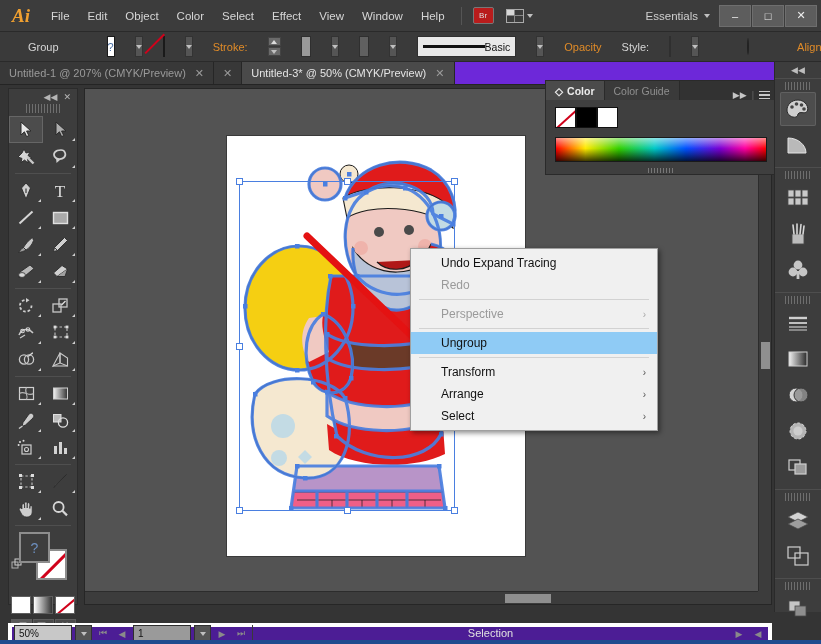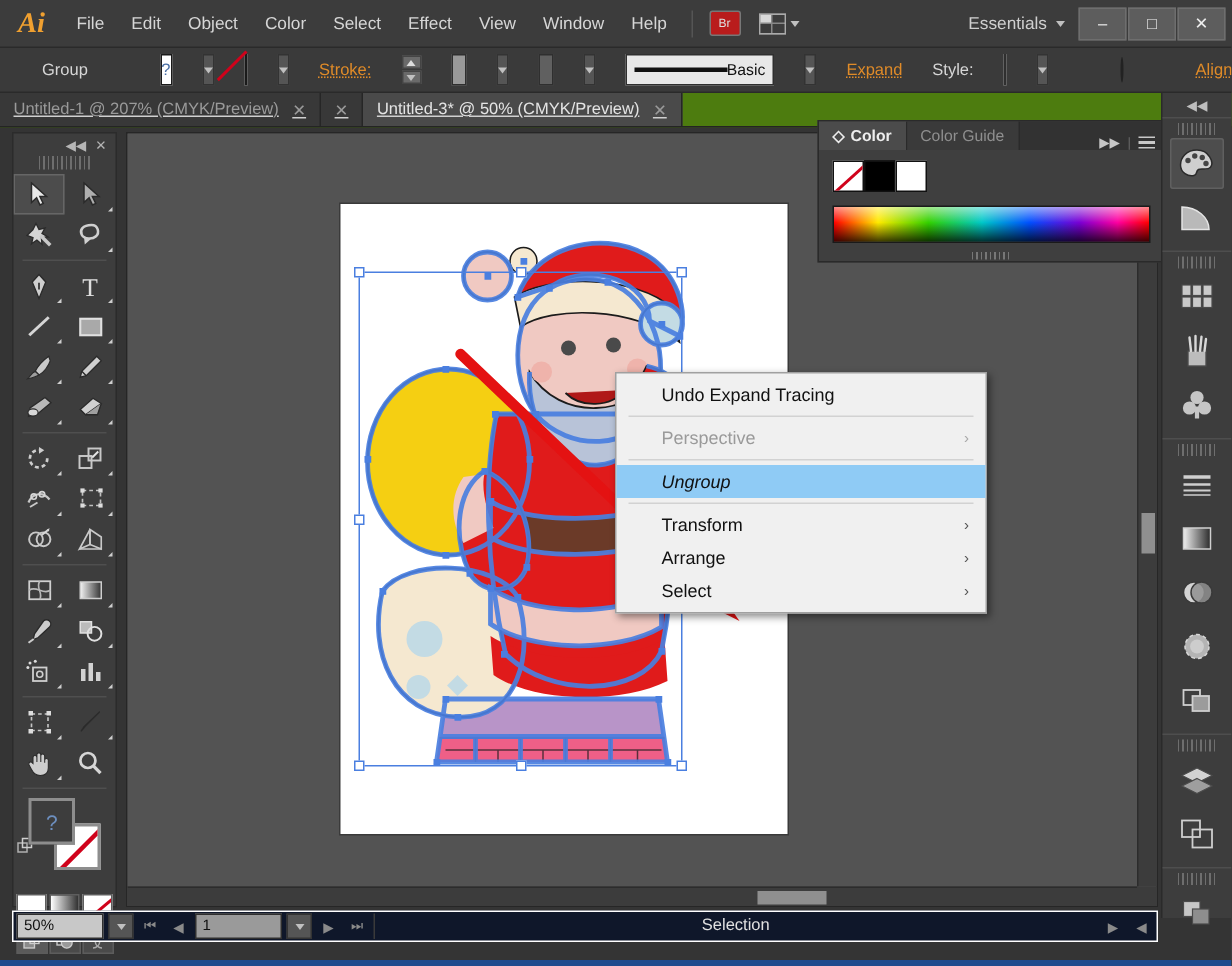--- a/index.html
+++ b/index.html
@@ -60,21 +60,21 @@
     position:absolute; left:0; top:32px; width:821px; height:30px;
     background:#3a3a3a; border-bottom:1px solid #2a2a2a;
     display:flex; align-items:center; padding-left:4px; gap:20px;
   }
   .gripper {
     width:6px; height:20px;
     background:repeating-linear-gradient(to bottom, #777 0 1px, transparent 1px 3px);
     margin-right:4px;
   }
   .cb-label { color:#d6d6d6; font-size:11px; }
-  .cb-label.orange { color:#e08b28; text-decoration:underline; text-decoration-style:dotted;text-align:center; }
+  .cb-label.orange { color:#e08b28; text-decoration-style:dotted;text-align:center; }
   .cb-sep { width:1px; height:20px; background:#4f4f4f; margin:0 4px; }
   .swatch-box {
     width:21px; height:21px; background:#fff; border:1px solid #1a1a1a;
     display:flex; align-items:center; justify-content:center;
     font-size:11px; color:#4a6fa5; position:relative;
   }
   .swatch-none::after {
     content:''; position:absolute; left:50%; top:-2px; width:2px; height:27px;
     background:#d0021b; transform:rotate(45deg) translateX(-50%); transform-origin:top;
   }
@@ -105,23 +105,22 @@
     background:radial-gradient(circle at 35% 35%, #eaeaea, #6d6d6d 70%);
     border:1px solid #222;
   }
   .align-menu { display:flex; align-items:center; gap:2px; margin-left:auto; padding-right:7px; }
   .hamburger { display:flex; flex-direction:column; gap:2px; }
   .hamburger i { width:11px; height:1.5px; background:#c8c8c8; display:block; }
 
   
   .tabbar {
     position:absolute; left:0; top:62px; width:821px; height:23px;
-    background:#4d7c0f; display:flex; align-items:flex-end;
+    background:#6d28d9; display:flex; align-items:flex-end;
     border-bottom:1px solid #242424;
-    text-decoration:underline;
   }
   .doctab {
     height:22px; display:flex; align-items:center; gap:9px;
     padding:0 9px; background:#383838; color:#9a9a9a; font-size:11px;
     border-right:1px solid #262626; white-space:nowrap;
   }
   .doctab.active { background:#4a4a4a; color:#e4e4e4; }
   .tab-x { color:#9a9a9a; font-size:11px; }
 
   
@@ -203,22 +202,22 @@
   }
   .redarrow { position:absolute; left:218px; top:143px; pointer-events:none; }
   .vscroll { position:absolute; right:0; top:0; width:13px; bottom:13px; background:#3c3c3c; border-left:1px solid #2c2c2c; }
   .vthumb { position:absolute; left:2px; top:253px; width:9px; height:27px; background:#8f8f8f; }
   .hscroll { position:absolute; left:0; bottom:0; right:13px; height:13px; background:#3c3c3c; border-top:1px solid #2c2c2c; }
   .hthumb { position:absolute; top:2px; left:420px; width:46px; height:9px; background:#8f8f8f; }
   .corner-box { position:absolute; right:0; bottom:0; width:13px; height:13px; background:#3c3c3c; }
 
   
   .statusbar {
-    position:absolute; left:8px; bottom:16px; width:764px; height:21px;
-    background:#0f172a; border:1px solid #ffffff;
+    position:absolute; left:8px; bottom:0; width:764px; height:21px;
+    background:#4c1d95; border:4px solid #ffffff;
     display:flex; align-items:center; gap:3px; padding:0 2px;
   }
   .zoom-field {
     width:58px; height:17px; background:#c8c8c8; border:1px solid #2f2f2f;
     display:flex; align-items:center; padding-left:4px; color:#111; font-size:10px;
   }
   .sb-btn {
     width:17px; height:17px; background:#555; border:1px solid #333;
     display:flex; align-items:center; justify-content:center; color:#bbb; font-size:8px;
   }
@@ -290,21 +289,21 @@
     position:absolute; left:410px; top:248px; width:248px;
     background:#f0f0f0; border:1px solid #a0a0a0;
     box-shadow:2px 2px 5px rgba(0,0,0,0.45); padding:3px 0;
     font-size:12px; color:#111; z-index:50;
   }
   .ctxitem {
     height:22px; display:flex; align-items:center; padding:0 10px 0 30px;
     white-space:nowrap; position:relative;
   }
   .ctxitem.disabled { color:#9a9a9a; }
-  .ctxitem.hl { background:#8fcbf5;font-style:italic; }
+  .ctxitem.hl { background:#8fcbf5; }
   .ctxitem .sub { position:absolute; right:11px; color:#555; font-size:10px; }
   .ctxitem.disabled .sub { color:#a8a8a8; }
   .ctxsep { height:1px; background:#d2d2d2; margin:3px 8px; }
 
   
   .watermark {
     position:absolute; right:1px; bottom:11px; background:#e00000;
     border:2px solid #fff; padding:3px 9px;
     color:#fff; font-size:14.5px; font-weight:bold; letter-spacing:0.1px; z-index:60;
   }
@@ -377,21 +376,21 @@
     <div class="drop-btn">
         <span class="tri-d sm"></span>
       </div>
     <div class="stroke-profile">
       <span class="stroke-line"></span>
       <span>Basic</span>
     </div>
     <div class="drop-btn">
         <span class="tri-d sm"></span>
       </div>
-    <div class="cb-label orange">Expand</div>
+    <div class="cb-label orange">Opacity</div>
     <div class="cb-label">Style:</div>
     <div class="style-sw"></div>
     <div class="drop-btn">
         <span class="tri-d sm"></span>
       </div>
     <div class="cb-sep"></div>
     <div class="opac-circle"></div>
     <div class="cb-sep"></div>
     <div class="cb-label orange">Align</div>
     <div class="align-menu">
@@ -841,20 +840,21 @@
       </div>
       <div class="cp-ramp"></div>
     </div>
     <div class="cp-grip-bot">
         <i></i>
       </div>
   </div>
 
   <div class="ctxmenu">
     <div class="ctxitem">Undo Expand Tracing</div>
+    <div class="ctxitem disabled">Redo</div>
     <div class="ctxsep"></div>
     <div class="ctxitem disabled">
       <span>Perspective</span>
       <span class="sub">›</span>
     </div>
     <div class="ctxsep"></div>
     <div class="ctxitem hl">Ungroup</div>
     <div class="ctxsep"></div>
     <div class="ctxitem">
       <span>Transform</span>

